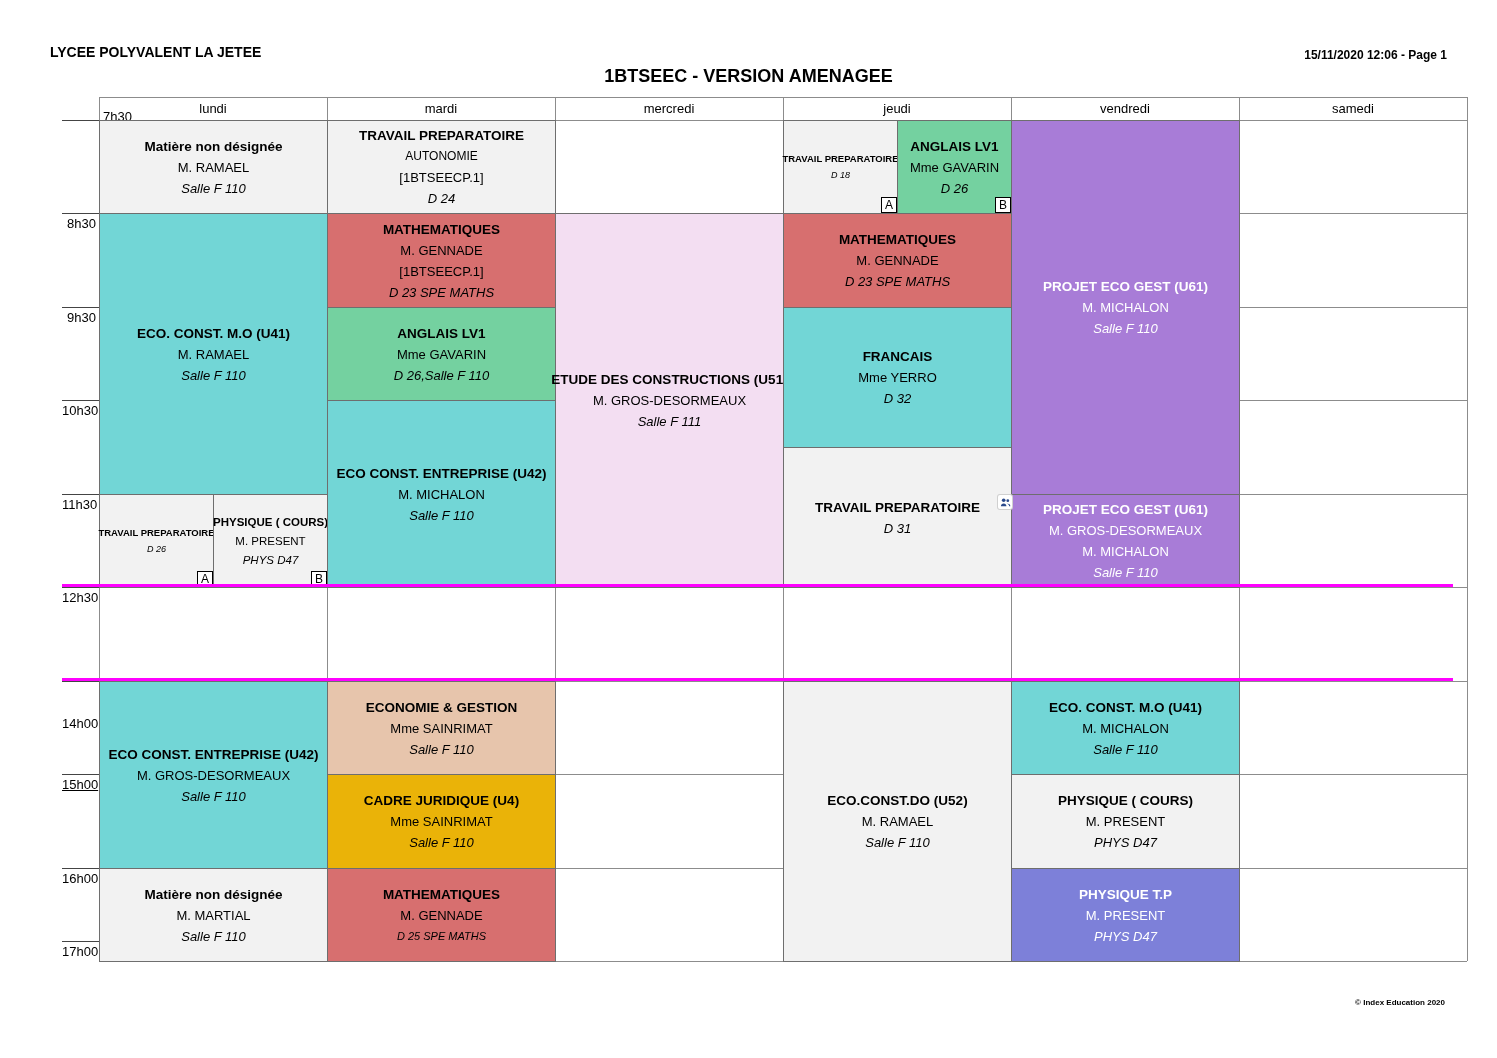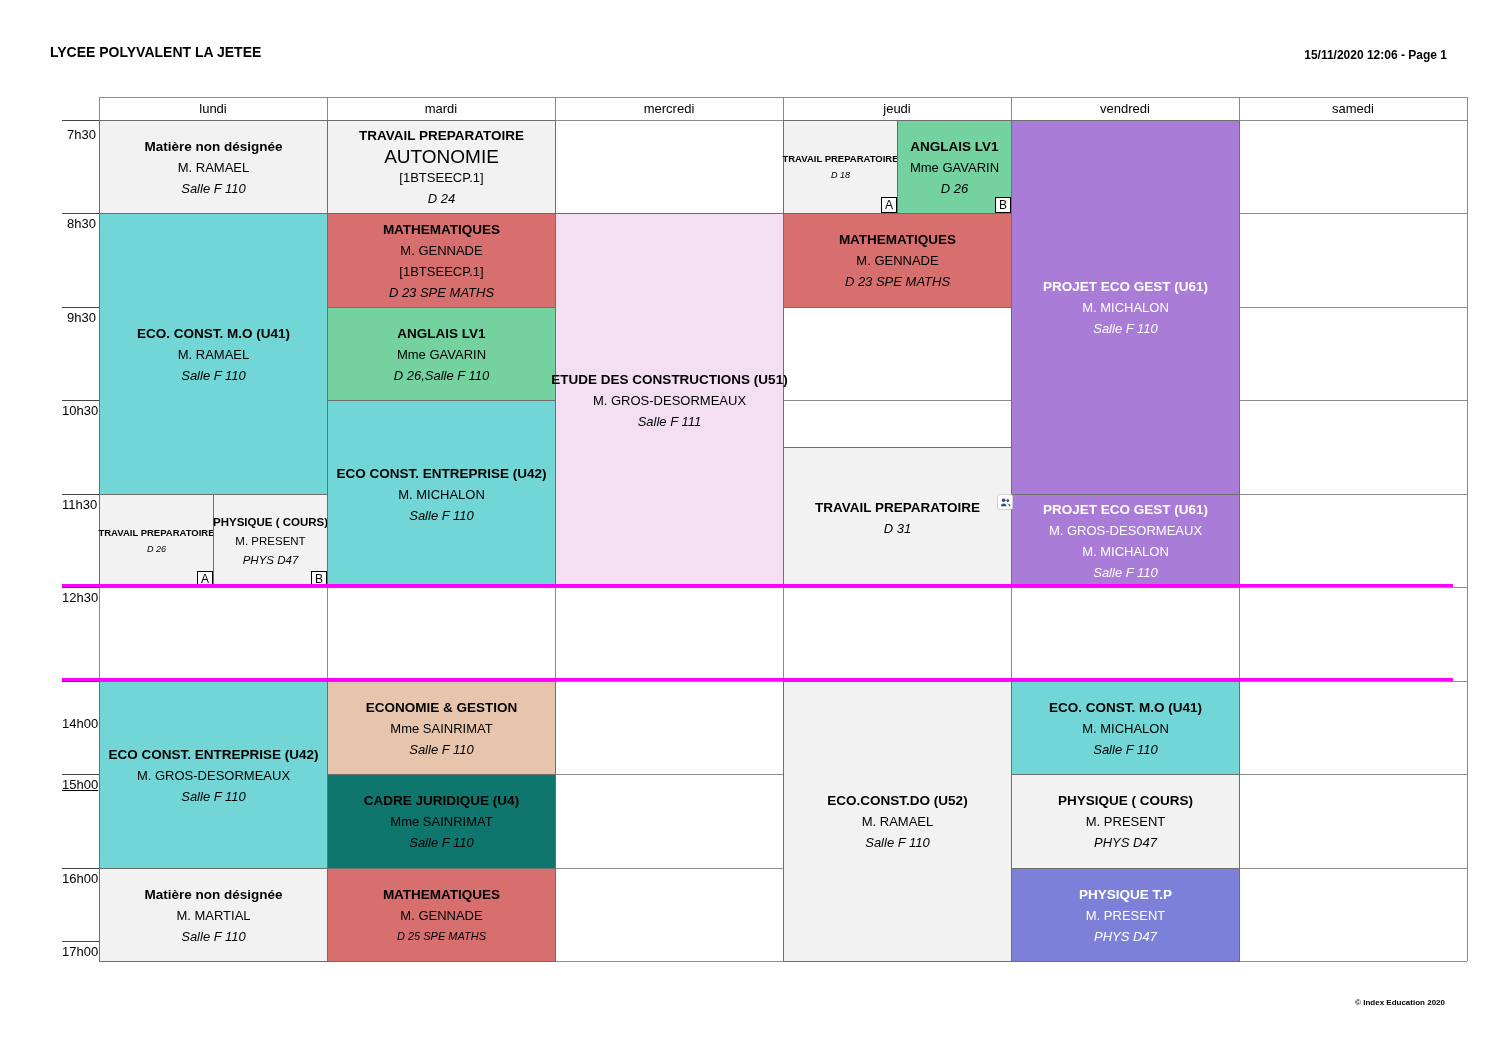--- a/index.html
+++ b/index.html
@@ -21,20 +21,21 @@
   .magenta{position:absolute;left:62px;width:1391px;height:3px;background:#ff00ff;z-index:30;}
   .footer{position:absolute;left:50px;top:973px;font-size:20px;font-weight:bold;color:#000;white-space:pre;}
   .copyright{position:absolute;right:52px;top:998px;font-size:8px;font-weight:bold;color:#000;}
 </style>
 </head>
 <body>
 
 <div class="page">
   <div class="school">LYCEE POLYVALENT LA JETEE</div>
   <div class="datetime">15/11/2020 12:06 - Page 1</div>
+  <div class="title">1BTSEEC - VERSION AMENAGEE</div>
 
   <div class="grid" id="grid">
       <div class="vline" style="left:37px;top:0;height:864px;"></div>
       <div class="vline" style="left:265px;top:0;height:864px;"></div>
       <div class="vline" style="left:493px;top:0;height:864px;"></div>
       <div class="vline" style="left:721px;top:0;height:864px;"></div>
       <div class="vline" style="left:949px;top:0;height:864px;"></div>
       <div class="vline" style="left:1177px;top:0;height:864px;"></div>
       <div class="vline" style="left:1405px;top:0;height:864px;"></div>
       <div class="hline" style="left:37px;top:0;width:1368px;"></div>
@@ -48,21 +49,21 @@
       <div class="hline" style="left:37px;top:677px;width:1368px;"></div>
       <div class="hline" style="left:37px;top:771px;width:1368px;"></div>
       <div class="hline" style="left:37px;top:864px;width:1368px;"></div>
       <div class="dhead" style="left:37px;top:0;width:228px;height:23px;">lundi</div>
       <div class="dhead" style="left:265px;top:0;width:228px;height:23px;">mardi</div>
       <div class="dhead" style="left:493px;top:0;width:228px;height:23px;">mercredi</div>
       <div class="dhead" style="left:721px;top:0;width:228px;height:23px;">jeudi</div>
       <div class="dhead" style="left:949px;top:0;width:228px;height:23px;">vendredi</div>
       <div class="dhead" style="left:1177px;top:0;width:228px;height:23px;">samedi</div>
       <div class="tick" style="left:0;top:23px;width:37px;"></div>
-      <div class="tlabel" style="top:30px;">7h30</div>
+      <div class="tlabel" style="top:12px;margin-left:36px;">7h30</div>
       <div class="tick" style="left:0;top:116px;width:37px;"></div>
       <div class="tlabel" style="top:119px;">8h30</div>
       <div class="tick" style="left:0;top:210px;width:37px;"></div>
       <div class="tlabel" style="top:213px;">9h30</div>
       <div class="tick" style="left:0;top:303px;width:37px;"></div>
       <div class="tlabel" style="top:306px;">10h30</div>
       <div class="tick" style="left:0;top:397px;width:37px;"></div>
       <div class="tlabel" style="top:400px;">11h30</div>
       <div class="tick" style="left:0;top:490px;width:37px;"></div>
       <div class="tlabel" style="top:493px;">12h30</div>
@@ -100,21 +101,21 @@
         <div class="cline" style="font-size: 13px; line-height: 21px;">M. GROS-DESORMEAUX</div>
         <div class="cline" style="font-size: 13px; line-height: 21px; font-style: italic;">Salle F 110</div>
       </div>
       <div class="cell" style="left:37px;top:771px;width:229px;height:94px;background:#f2f2f2;color:#000000;">
         <div class="cline" style="font-size: 13.5px; line-height: 21px; font-weight: bold;">Matière non désignée</div>
         <div class="cline" style="font-size: 13px; line-height: 21px;">M. MARTIAL</div>
         <div class="cline" style="font-size: 13px; line-height: 21px; font-style: italic;">Salle F 110</div>
       </div>
       <div class="cell" style="left:265px;top:23px;width:229px;height:94px;background:#f2f2f2;color:#000000;">
         <div class="cline" style="font-size: 13.5px; line-height: 21px; font-weight: bold;">TRAVAIL PREPARATOIRE</div>
-        <div class="cline" style="font-size: 19px; line-height: 21px;">AUTONOMIE</div>
+        <div class="cline" style="font-size: 12px; line-height: 21px;">AUTONOMIE</div>
         <div class="cline" style="font-size: 13px; line-height: 21px;">[1BTSEECP.1]</div>
         <div class="cline" style="font-size: 13px; line-height: 21px; font-style: italic;">D 24</div>
       </div>
       <div class="cell" style="left:265px;top:116px;width:229px;height:95px;background:#d76f6f;color:#000000;">
         <div class="cline" style="font-size: 13.5px; line-height: 21px; font-weight: bold;">MATHEMATIQUES</div>
         <div class="cline" style="font-size: 13px; line-height: 21px;">M. GENNADE</div>
         <div class="cline" style="font-size: 13px; line-height: 21px;">[1BTSEECP.1]</div>
         <div class="cline" style="font-size: 13px; line-height: 21px; font-style: italic;">D 23 SPE MATHS</div>
       </div>
       <div class="cell" style="left:265px;top:210px;width:229px;height:94px;background:#74d1a0;color:#000000;">
@@ -125,21 +126,21 @@
       <div class="cell" style="left:265px;top:303px;width:229px;height:188px;background:#72d6d6;color:#000000;">
         <div class="cline" style="font-size: 13.5px; line-height: 21px; font-weight: bold;">ECO CONST. ENTREPRISE (U42)</div>
         <div class="cline" style="font-size: 13px; line-height: 21px;">M. MICHALON</div>
         <div class="cline" style="font-size: 13px; line-height: 21px; font-style: italic;">Salle F 110</div>
       </div>
       <div class="cell" style="left:265px;top:584px;width:229px;height:94px;background:#e7c5ac;color:#000000;">
         <div class="cline" style="font-size: 13.5px; line-height: 21px; font-weight: bold;">ECONOMIE &amp; GESTION</div>
         <div class="cline" style="font-size: 13px; line-height: 21px;">Mme SAINRIMAT</div>
         <div class="cline" style="font-size: 13px; line-height: 21px; font-style: italic;">Salle F 110</div>
       </div>
-      <div class="cell" style="left:265px;top:677px;width:229px;height:95px;background:#0f766e;color:#000000;">
+      <div class="cell" style="left:265px;top:677px;width:229px;height:95px;background:#eab308;color:#000000;">
         <div class="cline" style="font-size: 13.5px; line-height: 21px; font-weight: bold;">CADRE JURIDIQUE (U4)</div>
         <div class="cline" style="font-size: 13px; line-height: 21px;">Mme SAINRIMAT</div>
         <div class="cline" style="font-size: 13px; line-height: 21px; font-style: italic;">Salle F 110</div>
       </div>
       <div class="cell" style="left:265px;top:771px;width:229px;height:94px;background:#d76f6f;color:#000000;">
         <div class="cline" style="font-size: 13.5px; line-height: 21px; font-weight: bold;">MATHEMATIQUES</div>
         <div class="cline" style="font-size: 13px; line-height: 21px;">M. GENNADE</div>
         <div class="cline" style="font-size: 11px; line-height: 21px; font-style: italic;">D 25 SPE MATHS</div>
       </div>
       <div class="cell" style="left:493px;top:116px;width:229px;height:375px;background:#f3def2;color:#000000;">
@@ -155,20 +156,25 @@
       <div class="cell" style="left:835px;top:23px;width:115px;height:94px;background:#74d1a0;color:#000000;">
         <div class="cline" style="font-size: 13.5px; line-height: 21px; font-weight: bold;">ANGLAIS LV1</div>
         <div class="cline" style="font-size: 13px; line-height: 21px;">Mme GAVARIN</div>
         <div class="cline" style="font-size: 13px; line-height: 21px; font-style: italic;">D 26</div>
         <div class="badge">B</div>
       </div>
       <div class="cell" style="left:721px;top:116px;width:229px;height:95px;background:#d76f6f;color:#000000;">
         <div class="cline" style="font-size: 13.5px; line-height: 21px; font-weight: bold;">MATHEMATIQUES</div>
         <div class="cline" style="font-size: 13px; line-height: 21px;">M. GENNADE</div>
         <div class="cline" style="font-size: 13px; line-height: 21px; font-style: italic;">D 23 SPE MATHS</div>
+      </div>
+      <div class="cell" style="left:721px;top:210px;width:229px;height:141px;background:#72d6d6;color:#000000;">
+        <div class="cline" style="font-size: 13.5px; line-height: 21px; font-weight: bold;">FRANCAIS</div>
+        <div class="cline" style="font-size: 13px; line-height: 21px;">Mme YERRO</div>
+        <div class="cline" style="font-size: 13px; line-height: 21px; font-style: italic;">D 32</div>
       </div>
       <div class="cell" style="left:721px;top:350px;width:229px;height:141px;background:#f2f2f2;color:#000000;">
         <div class="cline" style="font-size: 13.5px; line-height: 21px; font-weight: bold;">TRAVAIL PREPARATOIRE</div>
         <div class="cline" style="font-size: 13px; line-height: 21px; font-style: italic;">D 31</div>
       </div>
       <div class="cell" style="left:721px;top:584px;width:229px;height:281px;background:#f2f2f2;color:#000000;">
         <div class="cline" style="font-size: 13.5px; line-height: 21px; font-weight: bold;">ECO.CONST.DO (U52)</div>
         <div class="cline" style="font-size: 13px; line-height: 21px;">M. RAMAEL</div>
         <div class="cline" style="font-size: 13px; line-height: 21px; font-style: italic;">Salle F 110</div>
       </div>

